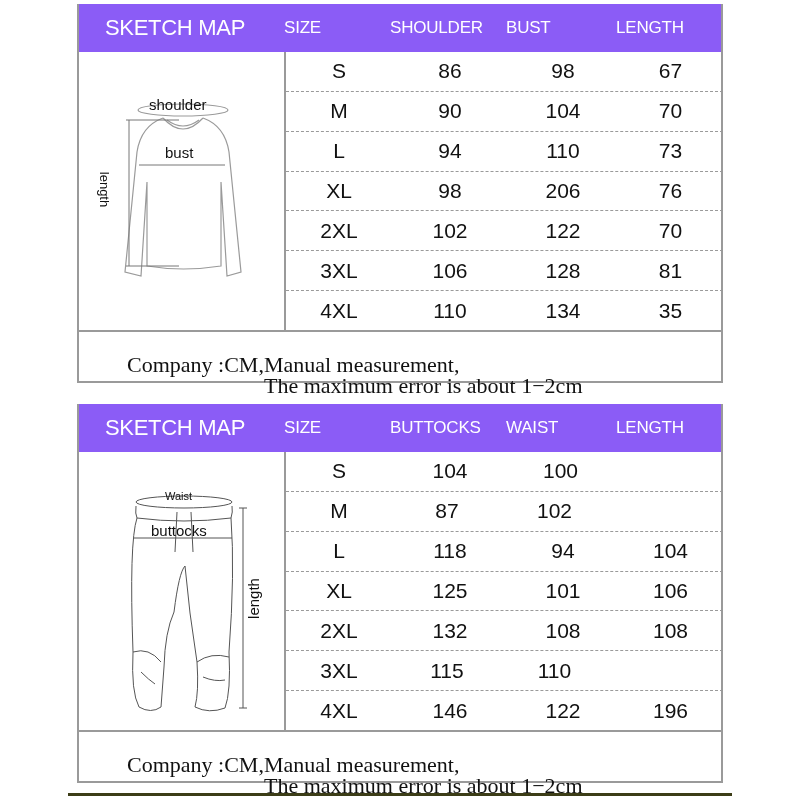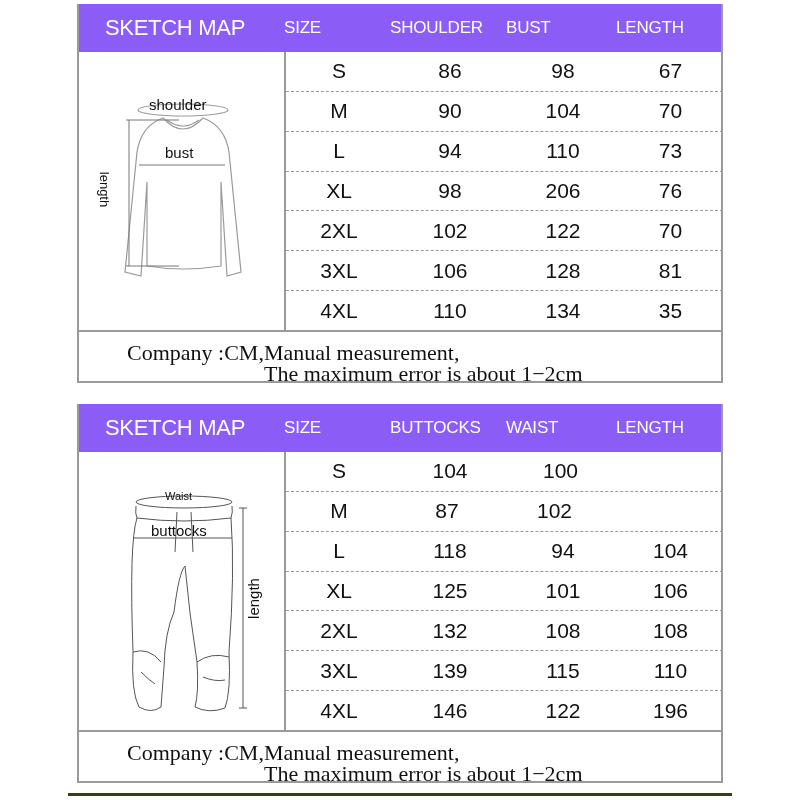--- a/index.html
+++ b/index.html
@@ -20,21 +20,21 @@
   .rows { flex: 1; display: flex; flex-direction: column; }
   .row { flex: 1; display: flex; align-items: center; font-size: 21px; border-bottom: 1.5px dashed #9a9a9a; }
   .row:last-child { border-bottom: none; }
   .row span { display: block; text-align: center; }
 
   .c-size { width: 106px; }
   .c-a { width: 116px; }
   .c-b { width: 110px; }
   .c-c { width: 105px; }
 
-  .note { height: 51px; border-bottom: 2px solid #9a9a9a; font-family: "Liberation Serif", serif; font-size: 22px; line-height: 21px; padding-top: 10px; }
+  .note { height: 51px; border-bottom: 2px solid #9a9a9a; font-family: "Liberation Serif", serif; font-size: 22px; line-height: 21px; padding-top: 22px; }
   .note .l1 { padding-left: 48px; display: block; }
   .note .l2 { padding-left: 185px; display: block; }
 
   .figure-label { position: absolute; font-size: 15px; color: #111; }
 
   .bottom-line { position: absolute; left: 45px; top: 793px; width: 433px; height: 3px; background: #3c3d17; }
 </style>
 </head>
 <body>
 
@@ -185,21 +185,20 @@
         <span class="c-c">106</span>
       </div>
       <div class="row">
         <span class="c-size">2XL</span>
         <span class="c-a">132</span>
         <span class="c-b">108</span>
         <span class="c-c">108</span>
       </div>
       <div class="row">
         <span class="c-size">3XL</span>
-        <span class="c-a">139</span>
         <span class="c-b">115</span>
         <span class="c-c">110</span>
       </div>
       <div class="row">
         <span class="c-size">4XL</span>
         <span class="c-a">146</span>
         <span class="c-b">122</span>
         <span class="c-c">196</span>
       </div>
     </div>

